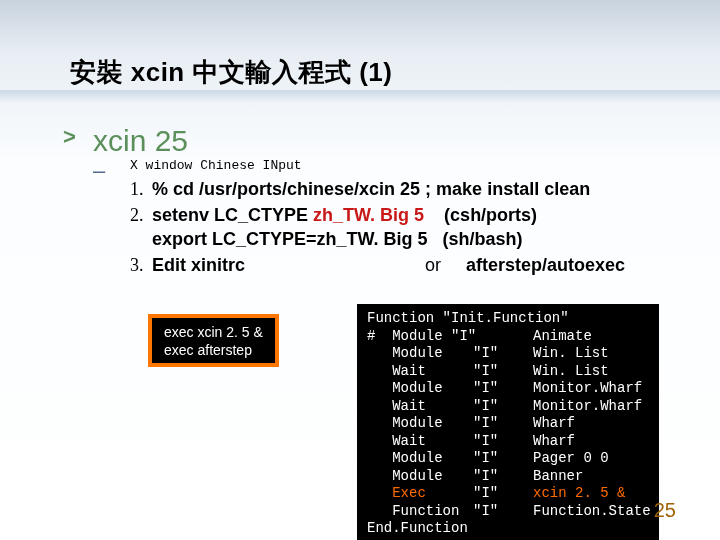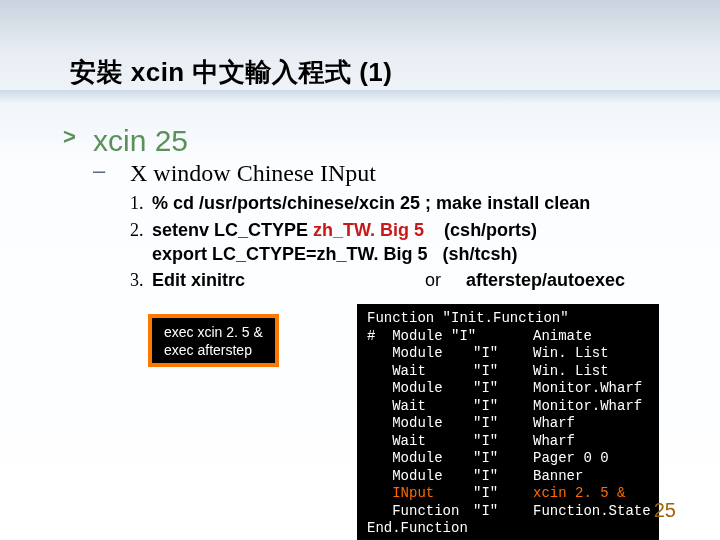--- a/index.html
+++ b/index.html
@@ -27,21 +27,21 @@
     color: #5b905b; font-size: 30px;
   }
   .dash {
     position: absolute; left: 93px; top: 158px;
     color: #5a6a8a; font-size: 22px;
   }
   .content {
     position: absolute; left: 130px; top: 157px;
     font-size: 18px; line-height: 1.35; color: #000;
   }
-  .sub { font-family: Liberation Serif, serif; font-size: 24px; }
+  .sub { font-family: Liberation Mono, monospace; font-size: 13px; }
   .ol { margin-top: 2px; }
   .li { display: flex; margin-top: 2px; }
   .num { font-family: Georgia, serif; min-width: 22px; }
   .txt b { font-weight: 700; }
   .red { color: #c81818; font-weight: 700; }
   .orpad { display: inline-block; width: 180px; }
   .codebox1 {
     position: absolute; left: 148px; top: 314px;
     background: #ff7600; padding: 4px;
   }
@@ -80,21 +80,21 @@
 
 <div class="content">
   <div class="sub">X window Chinese INput</div>
   <div class="ol" id="ol">
       <div class="li">
         <div class="num">1.</div>
         <div class="txt"><b>% cd /usr/ports/chinese/xcin 25 ; make install clean</b></div>
       </div>
       <div class="li">
         <div class="num">2.</div>
-        <div class="txt"><b>setenv LC_CTYPE</b> <span class="red">zh_TW. Big 5</span>&nbsp;&nbsp;&nbsp;&nbsp;<b>(csh/ports)</b><br><b>export LC_CTYPE=zh_TW. Big 5</b>&nbsp;&nbsp;&nbsp;<b>(sh/tcsh)</b></div>
+        <div class="txt"><b>setenv LC_CTYPE</b> <span class="red">zh_TW. Big 5</span>&nbsp;&nbsp;&nbsp;&nbsp;<b>(csh/ports)</b><br><b>export LC_CTYPE=zh_TW. Big 5</b>&nbsp;&nbsp;&nbsp;<b>(sh/bash)</b></div>
       </div>
       <div class="li">
         <div class="num">3.</div>
         <div class="txt"><b>Edit xinitrc</b><span class="orpad"></span>or&nbsp;&nbsp;&nbsp;&nbsp;&nbsp;<b>afterstep/autoexec</b></div>
       </div>
     </div>
 </div>
 
 <div class="codebox1">
   <div class="codebox1-inner" id="cb1">
@@ -107,18 +107,18 @@
     <div class="row">Function "Init.Function"</div>
     <div class="row"><span class="col1 c-key">#  Module "I"</span><span class="col2"></span><span class="">Animate</span></div>
     <div class="row"><span class="col1 c-key">   Module</span><span class="col2">"I"</span><span class="">Win. List</span></div>
     <div class="row"><span class="col1 c-key">   Wait</span><span class="col2">"I"</span><span class="">Win. List</span></div>
     <div class="row"><span class="col1 c-key">   Module</span><span class="col2">"I"</span><span class="">Monitor.Wharf</span></div>
     <div class="row"><span class="col1 c-key">   Wait</span><span class="col2">"I"</span><span class="">Monitor.Wharf</span></div>
     <div class="row"><span class="col1 c-key">   Module</span><span class="col2">"I"</span><span class="">Wharf</span></div>
     <div class="row"><span class="col1 c-key">   Wait</span><span class="col2">"I"</span><span class="">Wharf</span></div>
     <div class="row"><span class="col1 c-key">   Module</span><span class="col2">"I"</span><span class="">Pager 0 0</span></div>
     <div class="row"><span class="col1 c-key">   Module</span><span class="col2">"I"</span><span class="">Banner</span></div>
-    <div class="row"><span class="col1 c-exec">   INput</span><span class="col2">"I"</span><span class="c-xcin">xcin 2. 5 &amp;</span></div>
+    <div class="row"><span class="col1 c-exec">   Exec</span><span class="col2">"I"</span><span class="c-xcin">xcin 2. 5 &amp;</span></div>
     <div class="row"><span class="col1 c-key">   Function</span><span class="col2">"I"</span><span class="">Function.State</span></div>
     <div class="row">End.Function</div>
   </div>
 
 <div class="pagenum">25</div>
 
 </body></html>

